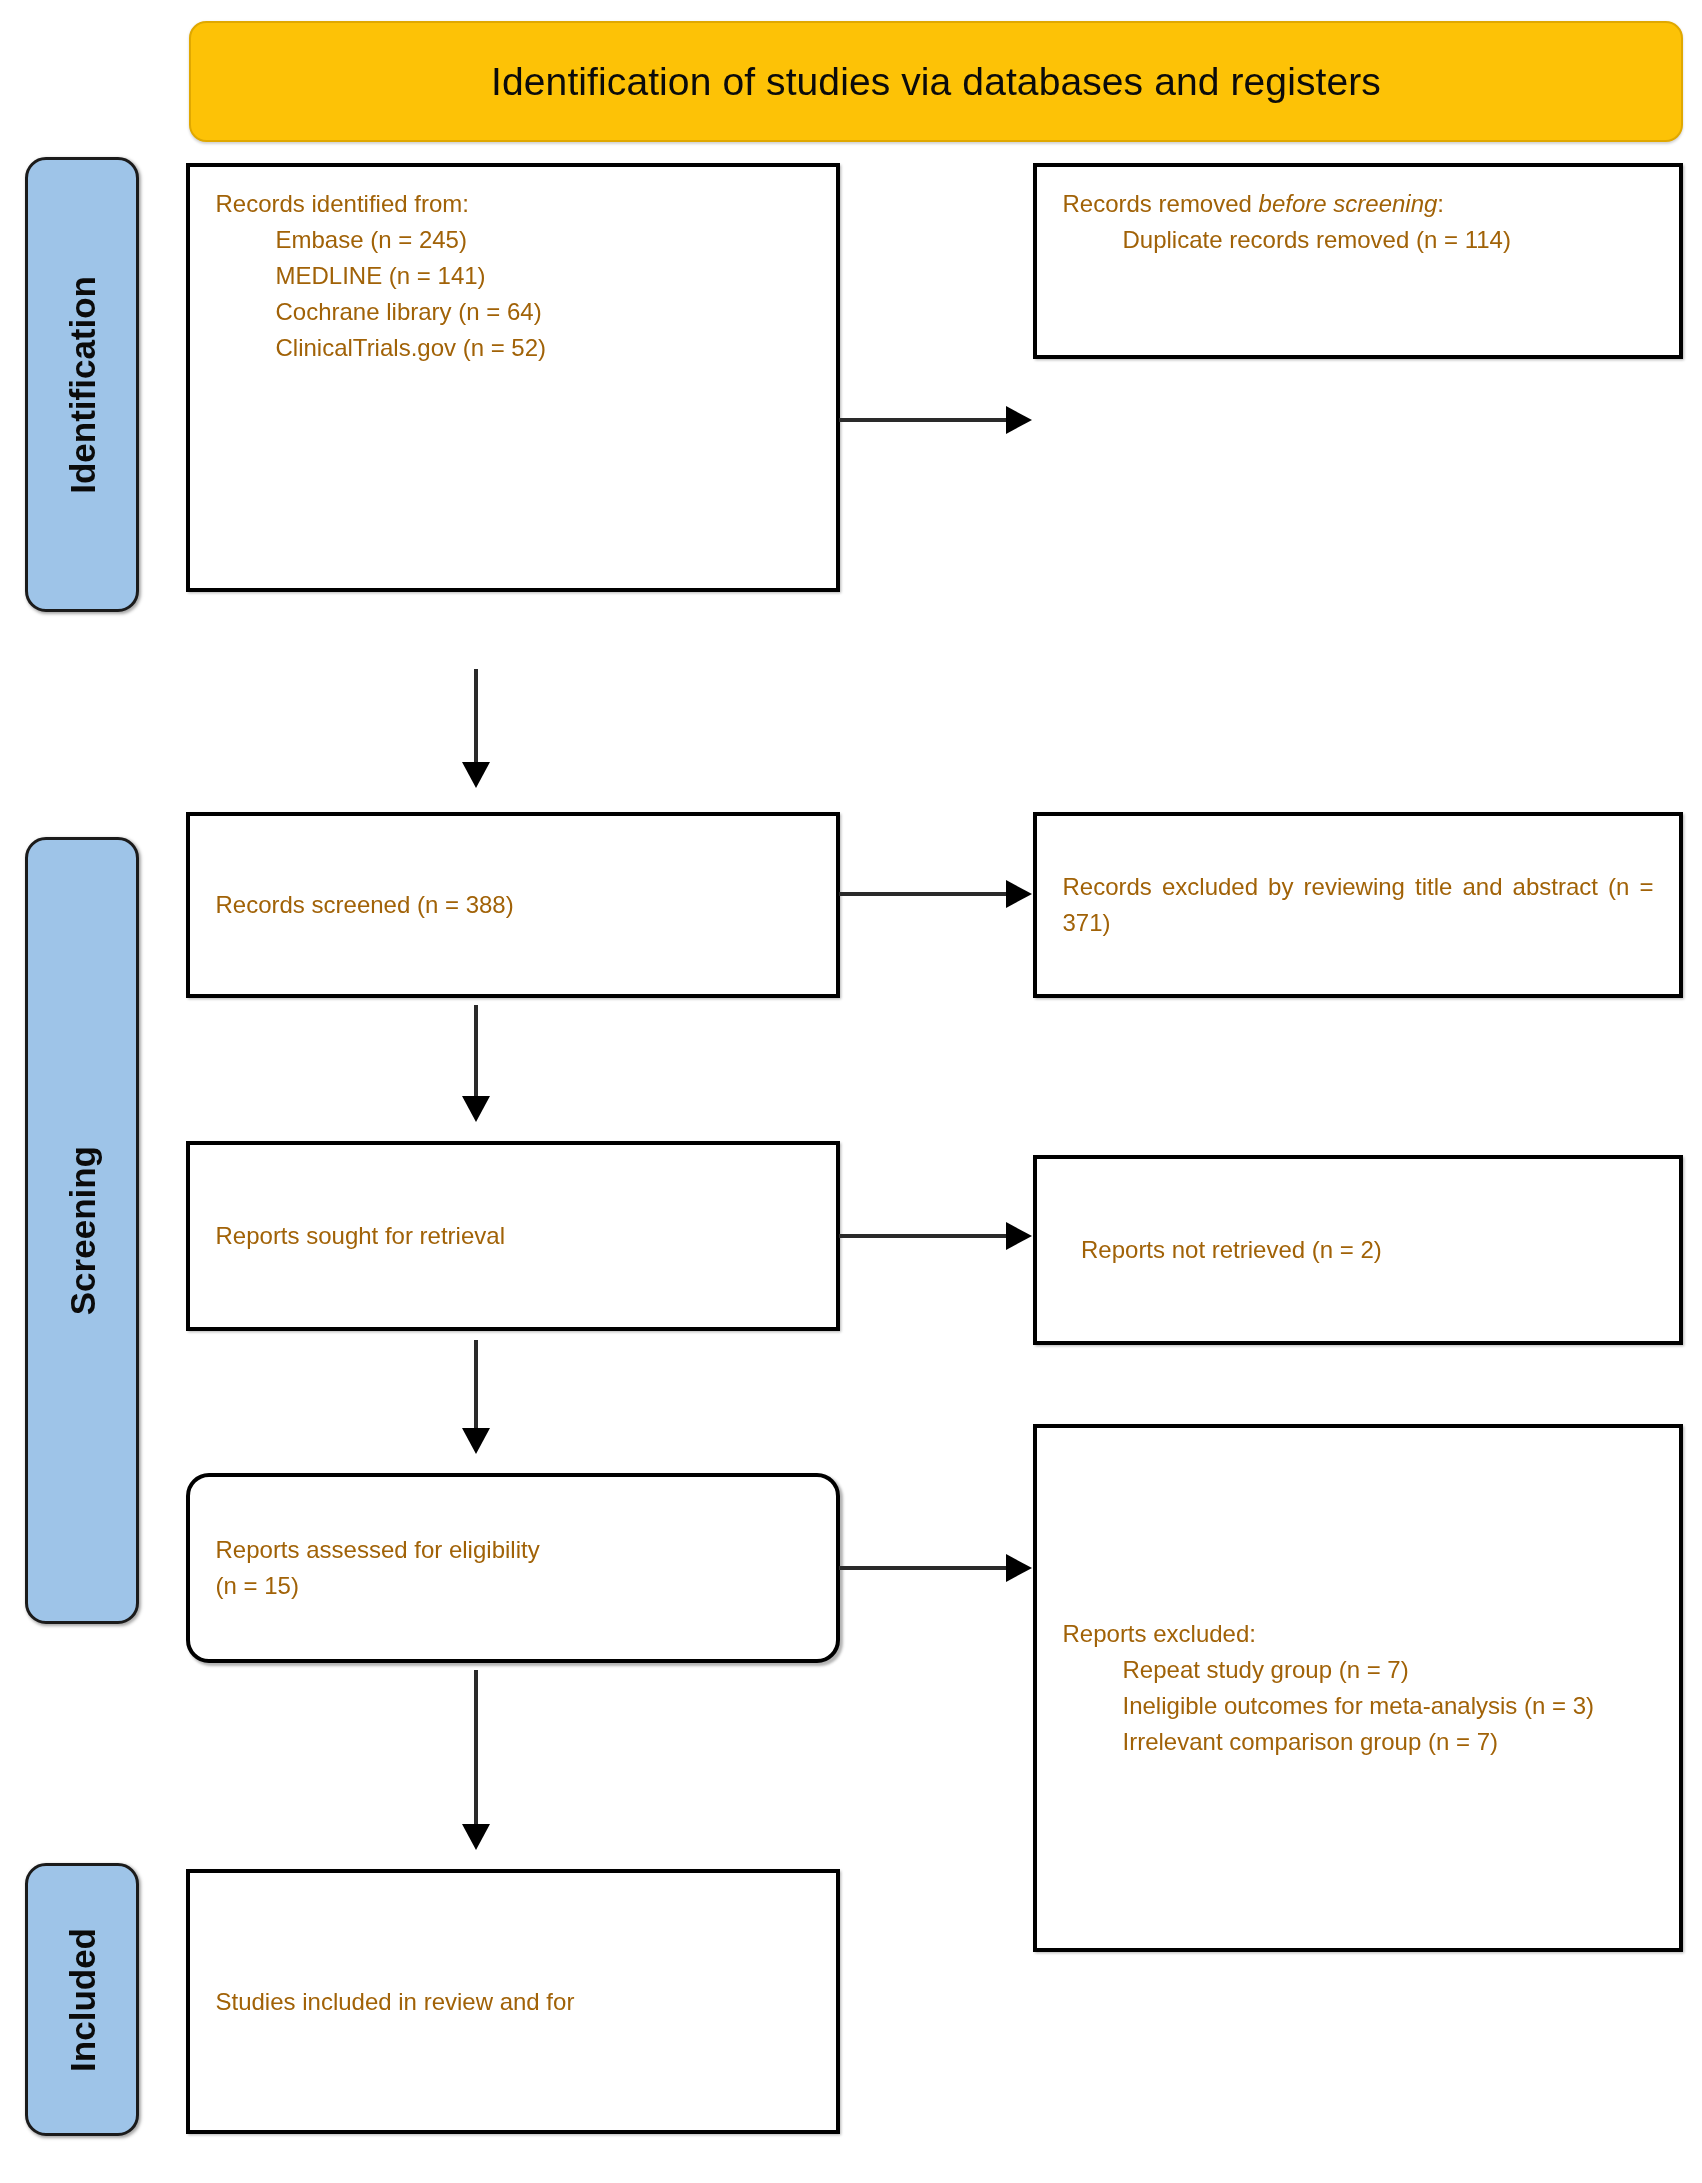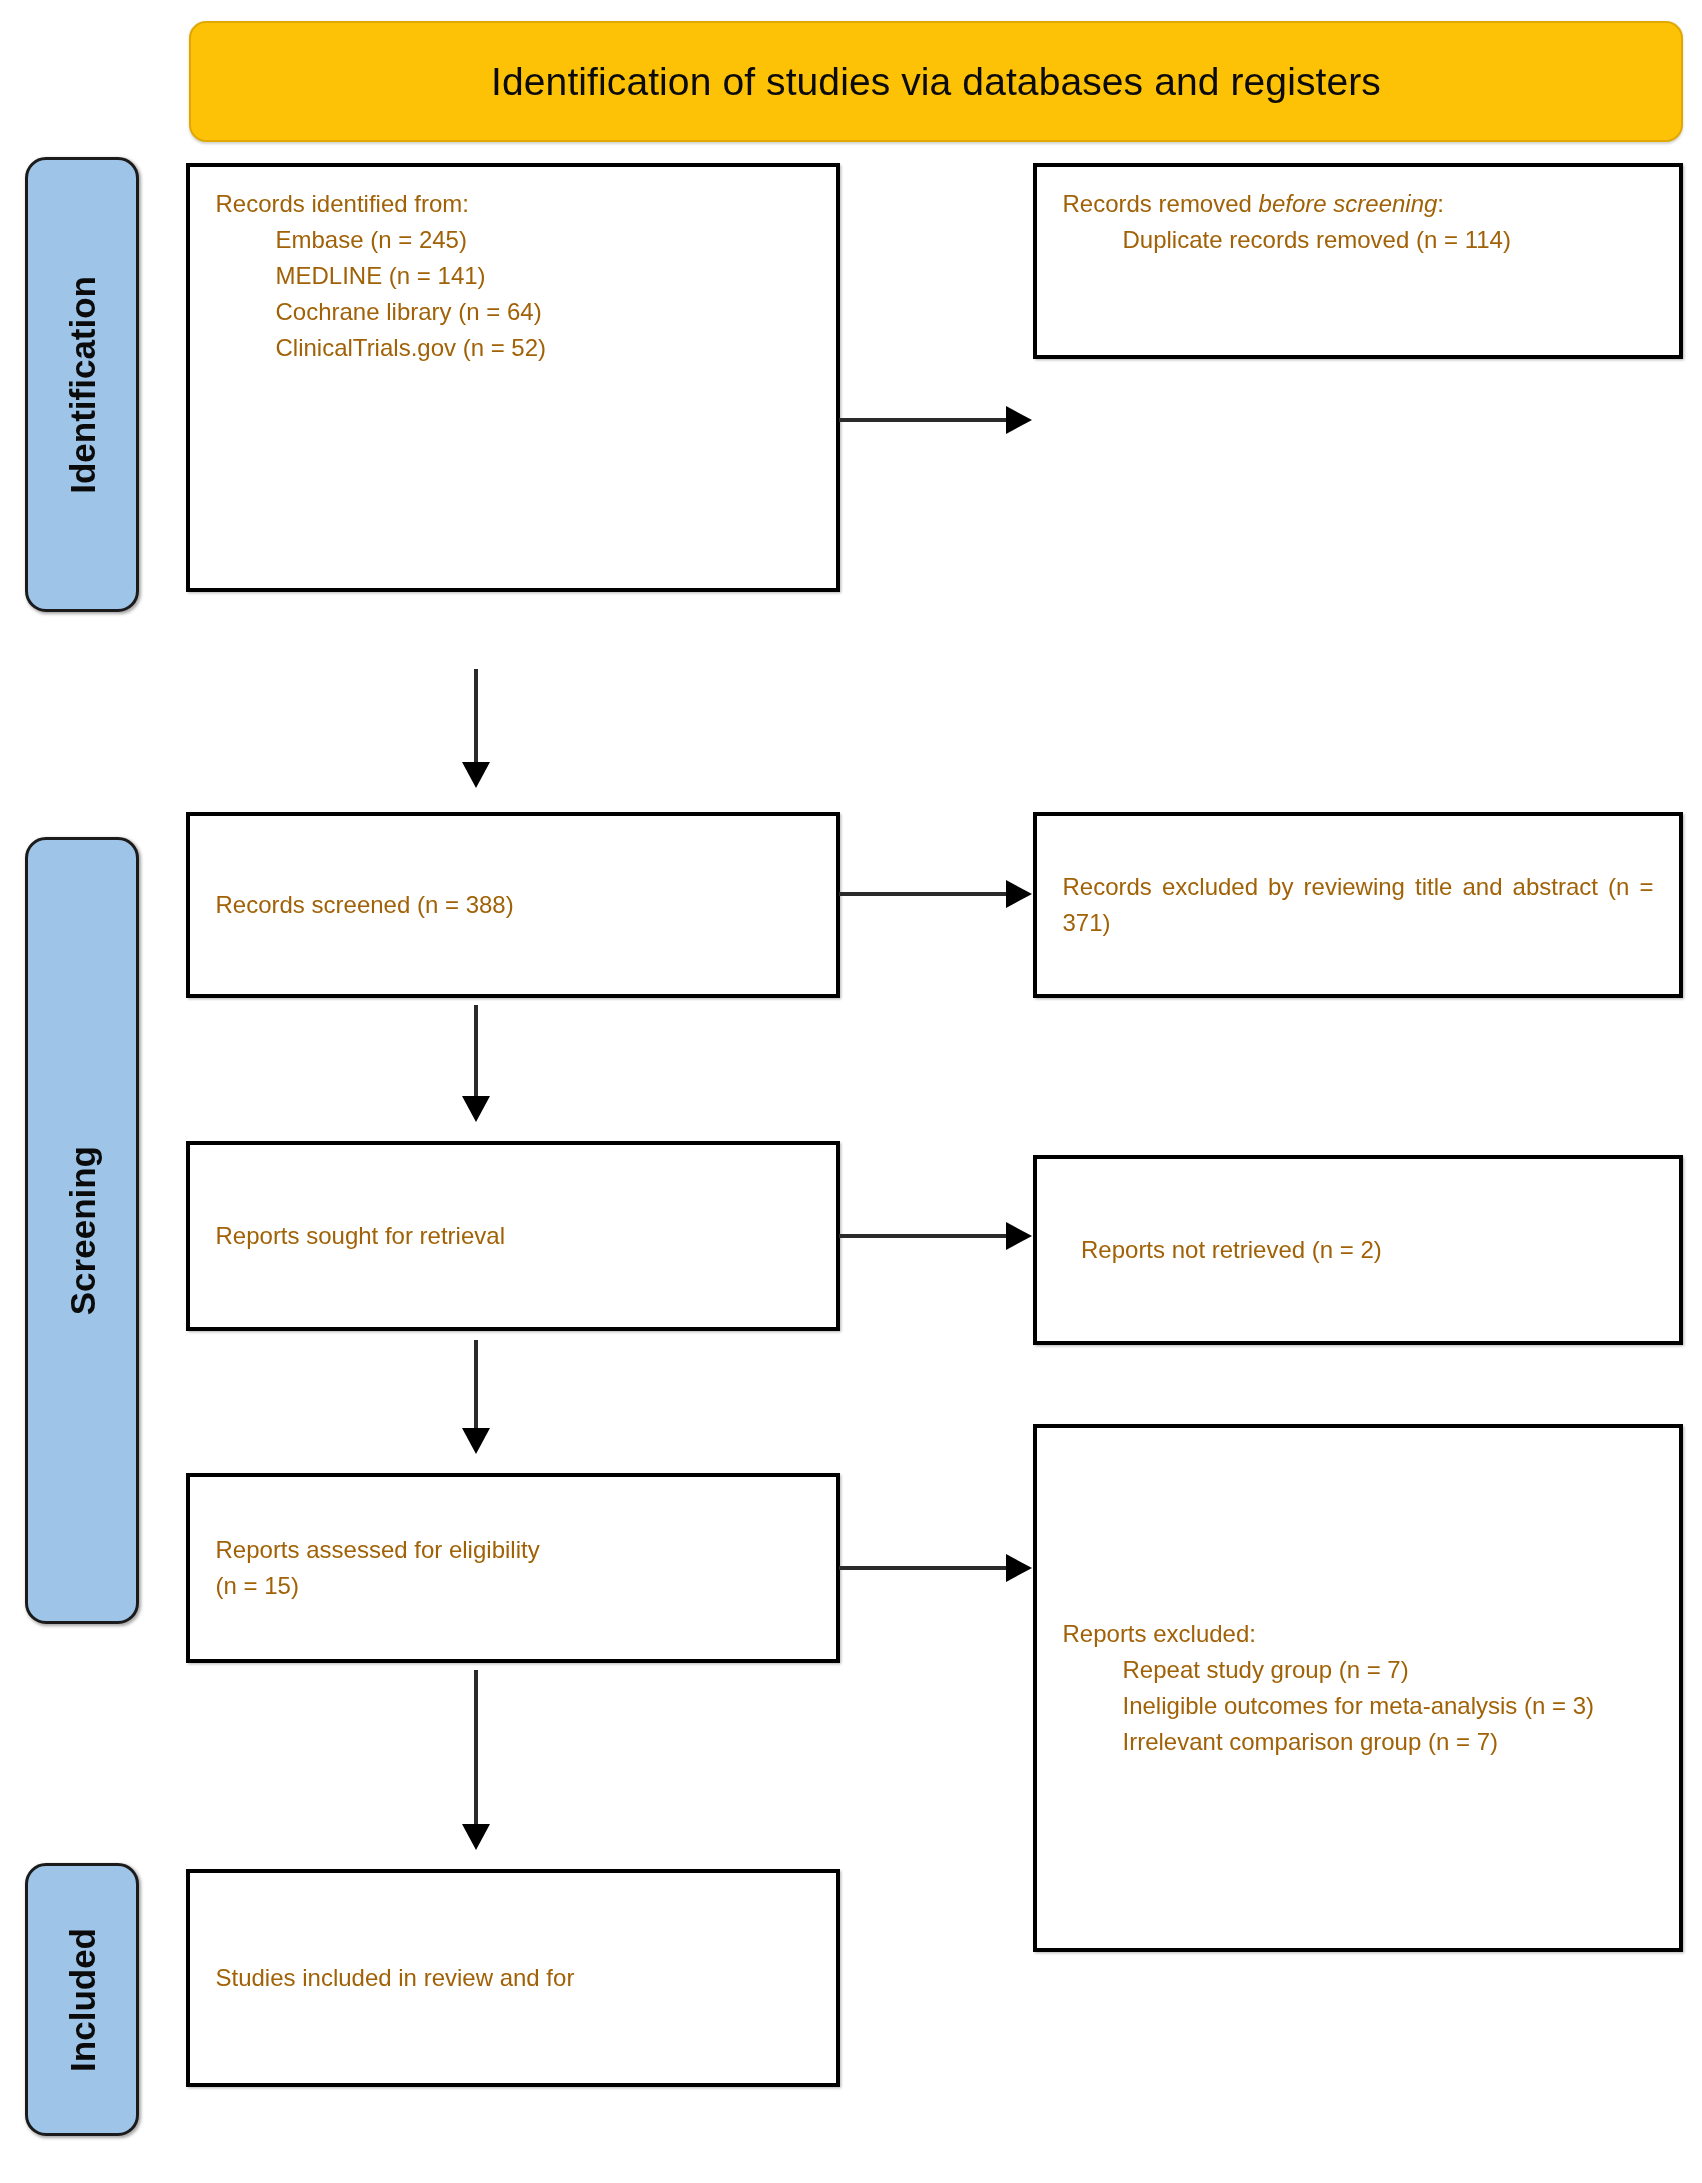--- a/index.html
+++ b/index.html
@@ -63,22 +63,22 @@
   }
   .box p.lead{text-align:left;}
   .box p.just{text-align:justify;}
   .box p.ind{padding-left:60px;}
   .box p em{font-style:italic;}
 
   
   #box-identified   {left:186px;  top:163px;  width:654px; height:429px;}
   #box-screened     {left:186px;  top:812px; width:654px; height:186px;}
   #box-sought       {left:186px;  top:1141px; width:654px; height:190px;}
-  #box-assessed     {left:186px;  top:1473px; width:654px; height:190px;}
-  #box-included     {left:186px;  top:1869px; width:654px; height:218px;}
+  #box-assessed     {left:186px;  top:1473px; width:654px; height:190px;border-radius:23px;}
+  #box-included     {left:186px;  top:1869px; width:654px; height:265px;}
 
   
   #box-removed      {left:1033px; top:163px;  width:650px; height:196px;}
   #box-excl-screen  {left:1033px; top:812px; width:650px; height:186px;}
   #box-not-retrieved{left:1033px; top:1155px; width:650px; height:190px;padding-left:44px;}
   #box-excl-reports {left:1033px; top:1424px; width:650px; height:528px;}
 
   
   .vcenter{display:flex;flex-direction:column;justify-content:center;}
 

